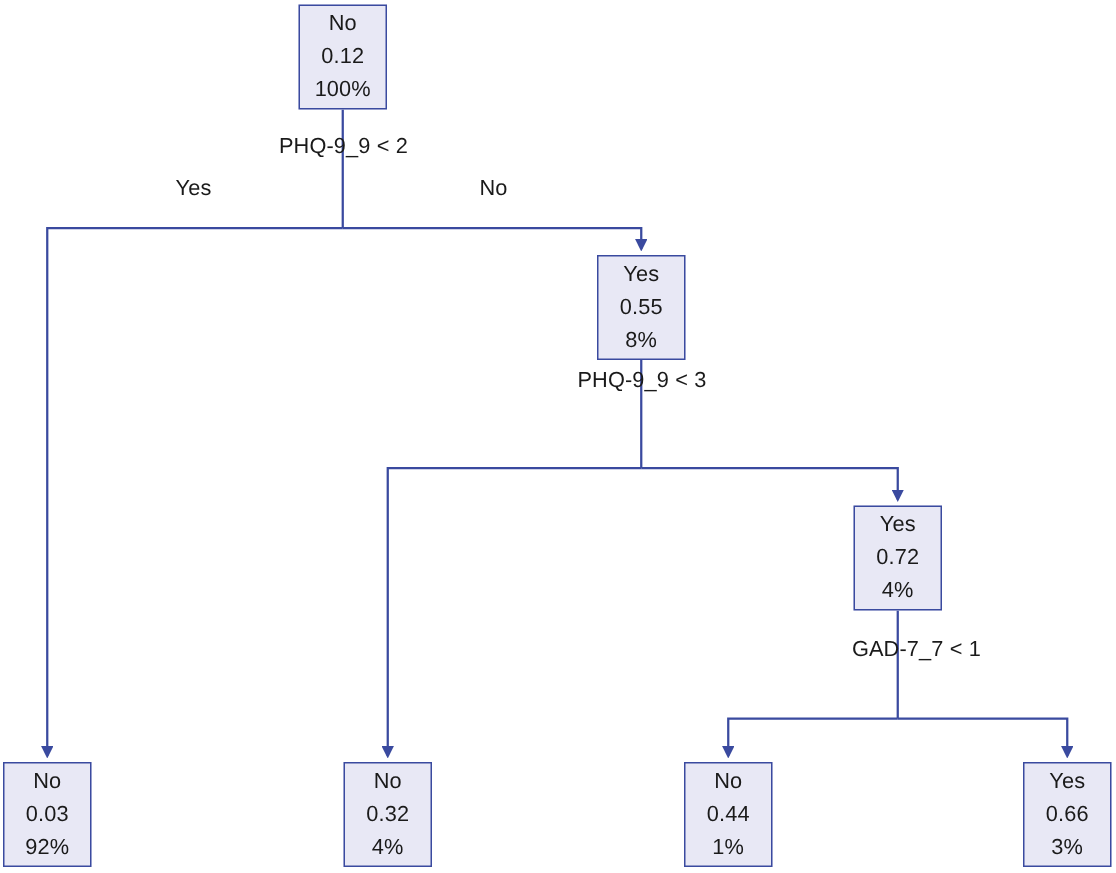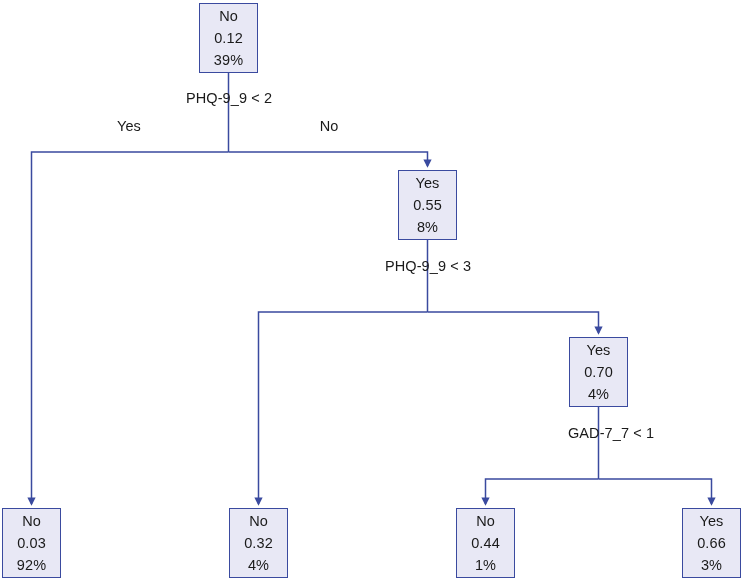--- a/index.html
+++ b/index.html
@@ -39,37 +39,37 @@
       <path d="M 427.5 312 L 598.5 312 L 598.5 333" marker-end="url(#arrow)"></path>
       <path d="M 598.5 407 L 598.5 479"></path>
       <path d="M 598.5 479 L 485.5 479 L 485.5 504" marker-end="url(#arrow)"></path>
       <path d="M 598.5 479 L 711.5 479 L 711.5 504" marker-end="url(#arrow)"></path>
     </g>
   </svg>
 
   <div class="node" style="left:199px;top:3px;width:59px;height:70px;">
     <span class="node-line">No</span>
     <span class="node-line">0.12</span>
-    <span class="node-line">39%</span>
+    <span class="node-line">100%</span>
   </div>
   <div class="split-label" style="left:229px;top:90px;transform:translateX(-50%);">PHQ-9_9 &lt; 2</div>
 
   <div class="edge-label" style="left:129px;top:118px;transform:translateX(-50%);">Yes</div>
   <div class="edge-label" style="left:329px;top:118px;transform:translateX(-50%);">No</div>
 
   <div class="node" style="left:398px;top:170px;width:59px;height:70px;">
     <span class="node-line">Yes</span>
     <span class="node-line">0.55</span>
     <span class="node-line">8%</span>
   </div>
-  <div class="split-label" style="left:428px;top:258px;transform:translateX(-50%);">PHQ-9_9 &lt; 3</div>
+  <div class="split-label" style="left:428px;top:246px;transform:translateX(-50%);">PHQ-9_9 &lt; 3</div>
 
   <div class="node" style="left:569px;top:337px;width:59px;height:70px;">
     <span class="node-line">Yes</span>
-    <span class="node-line">0.70</span>
+    <span class="node-line">0.72</span>
     <span class="node-line">4%</span>
   </div>
   <div class="split-label" style="left:611px;top:425px;transform:translateX(-50%);">GAD-7_7 &lt; 1</div>
 
   <div class="node" style="left:2px;top:508px;width:59px;height:70px;">
     <span class="node-line">No</span>
     <span class="node-line">0.03</span>
     <span class="node-line">92%</span>
   </div>
 

